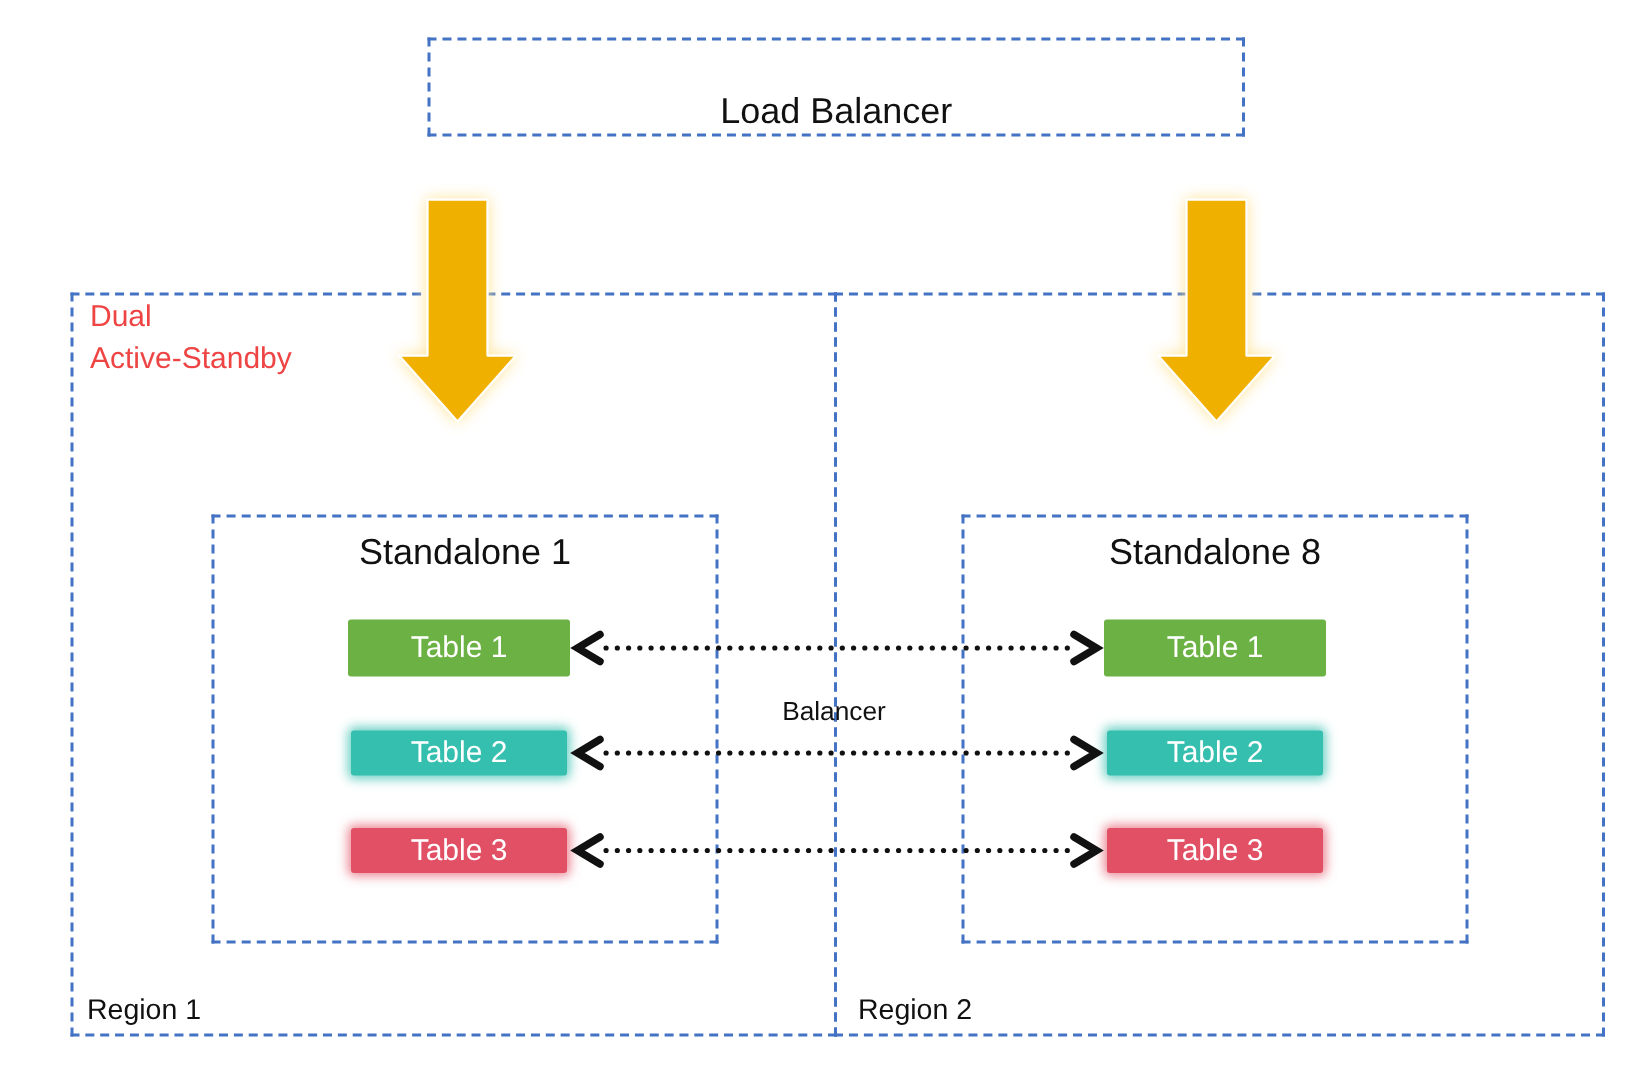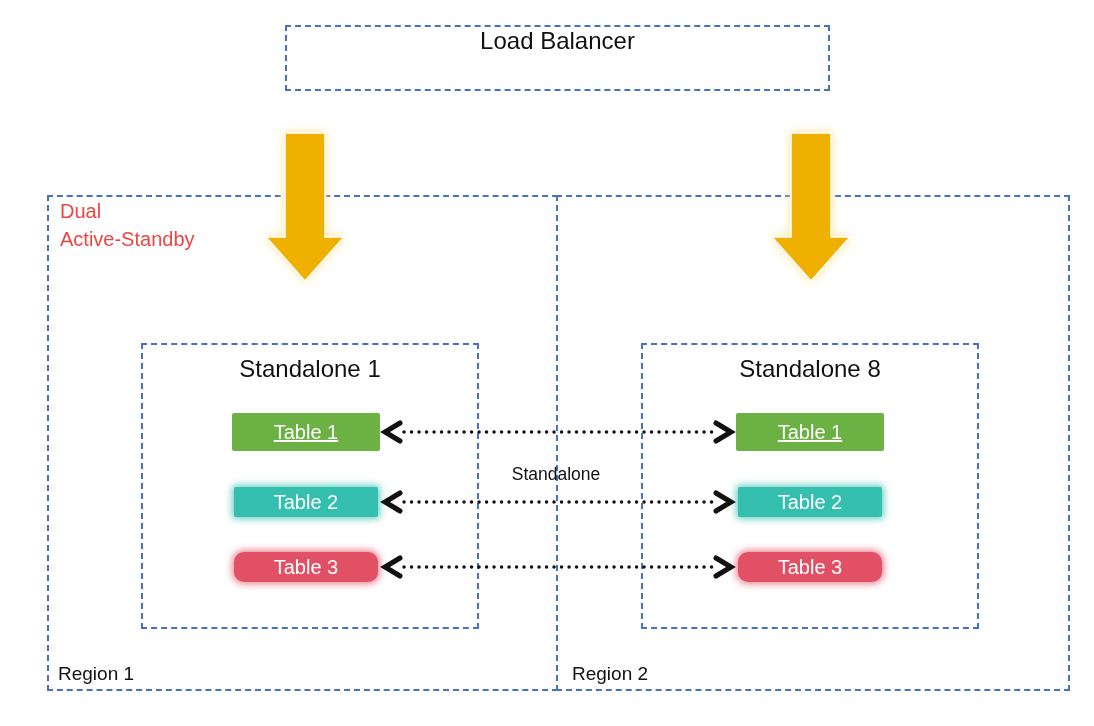--- a/index.html
+++ b/index.html
@@ -5,43 +5,43 @@
   html,body{margin:0;padding:0;background:#ffffff;}
   .canvas{
     position:relative;width:1094px;height:726px;background:#ffffff;
     font-family:"Liberation Sans", sans-serif;color:#111;overflow:hidden;
   }
   .dashed-box{
     position:absolute;border:2px dashed var(--border-blue,#4472C4);
     background:transparent;box-sizing:border-box;
   }
   .lb-box{left:285px;top:25px;width:545px;height:66px;
-    display:flex;align-items:flex-start;justify-content:center;}
+    display:flex;align-items:flex-end;justify-content:center;}
   .lb-label{font-size:24px;color:#111;}
   .region1{left:47px;top:195px;width:511px;height:496px;}
   .region2{left:556px;top:195px;width:514px;height:496px;}
   .standalone1{left:141px;top:343px;width:338px;height:286px;}
   .standalone2{left:641px;top:343px;width:338px;height:286px;}
   .standalone-title{
     position:absolute;left:0;top:10px;width:100%;text-align:center;
     font-size:24px;color:#111;
   }
   .annotation{
     position:absolute;left:60px;top:197px;font-size:20px;line-height:28px;color:#ef4444;
   }
   .region-label{position:absolute;top:663px;font-size:19px;color:#111;}
   .region1-label{left:58px;}
   .region2-label{left:572px;}
   .table-chip{
     position:absolute;display:flex;align-items:center;justify-content:center;
     color:#fff;font-size:20px;border-radius:2px;
   }
-  .t-green{background:var(--table-green,#6CB143);text-decoration:underline;}
+  .t-green{background:var(--table-green,#6CB143);}
   .t-teal{background:var(--table-teal,#35BFAF);box-shadow:0 0 7px 2px rgba(53,191,175,.75);}
-  .t-red{background:var(--table-red,#E15064);box-shadow:0 0 7px 2px rgba(225,80,100,.70);border-radius:10px;}
+  .t-red{background:var(--table-red,#E15064);box-shadow:0 0 7px 2px rgba(225,80,100,.70);}
   .l-t1{left:232px;top:413px;width:148px;height:38px;}
   .l-t2{left:234px;top:487px;width:144px;height:30px;}
   .l-t3{left:234px;top:552px;width:144px;height:30px;}
   .r-t1{left:736px;top:413px;width:148px;height:38px;}
   .r-t2{left:738px;top:487px;width:144px;height:30px;}
   .r-t3{left:738px;top:552px;width:144px;height:30px;}
   .replicate-label{
     position:absolute;left:498px;top:464px;width:116px;text-align:center;
     font-size:17.5px;color:#111;
   }
@@ -76,21 +76,21 @@
   </div>
 
   <div class="table-chip t-green l-t1">Table 1</div>
   <div class="table-chip t-teal l-t2">Table 2</div>
   <div class="table-chip t-red l-t3">Table 3</div>
 
   <div class="table-chip t-green r-t1">Table 1</div>
   <div class="table-chip t-teal r-t2">Table 2</div>
   <div class="table-chip t-red r-t3">Table 3</div>
 
-  <div class="replicate-label">Standalone</div>
+  <div class="replicate-label">Balancer</div>
 
   <svg class="overlay" viewBox="0 0 1094 726">
 
     <g class="gold-arrow">
       <polygon points="285,133 325,133 325,237 344,237 305,281 266,237 285,237" fill="#F0B000" stroke="#ffffff" stroke-width="1.5" stroke-linejoin="round"></polygon>
     </g>
     <g class="gold-arrow">
       <polygon points="791,133 831,133 831,237 850,237 811,281 772,237 791,237" fill="#F0B000" stroke="#ffffff" stroke-width="1.5" stroke-linejoin="round"></polygon>
     </g>
 

